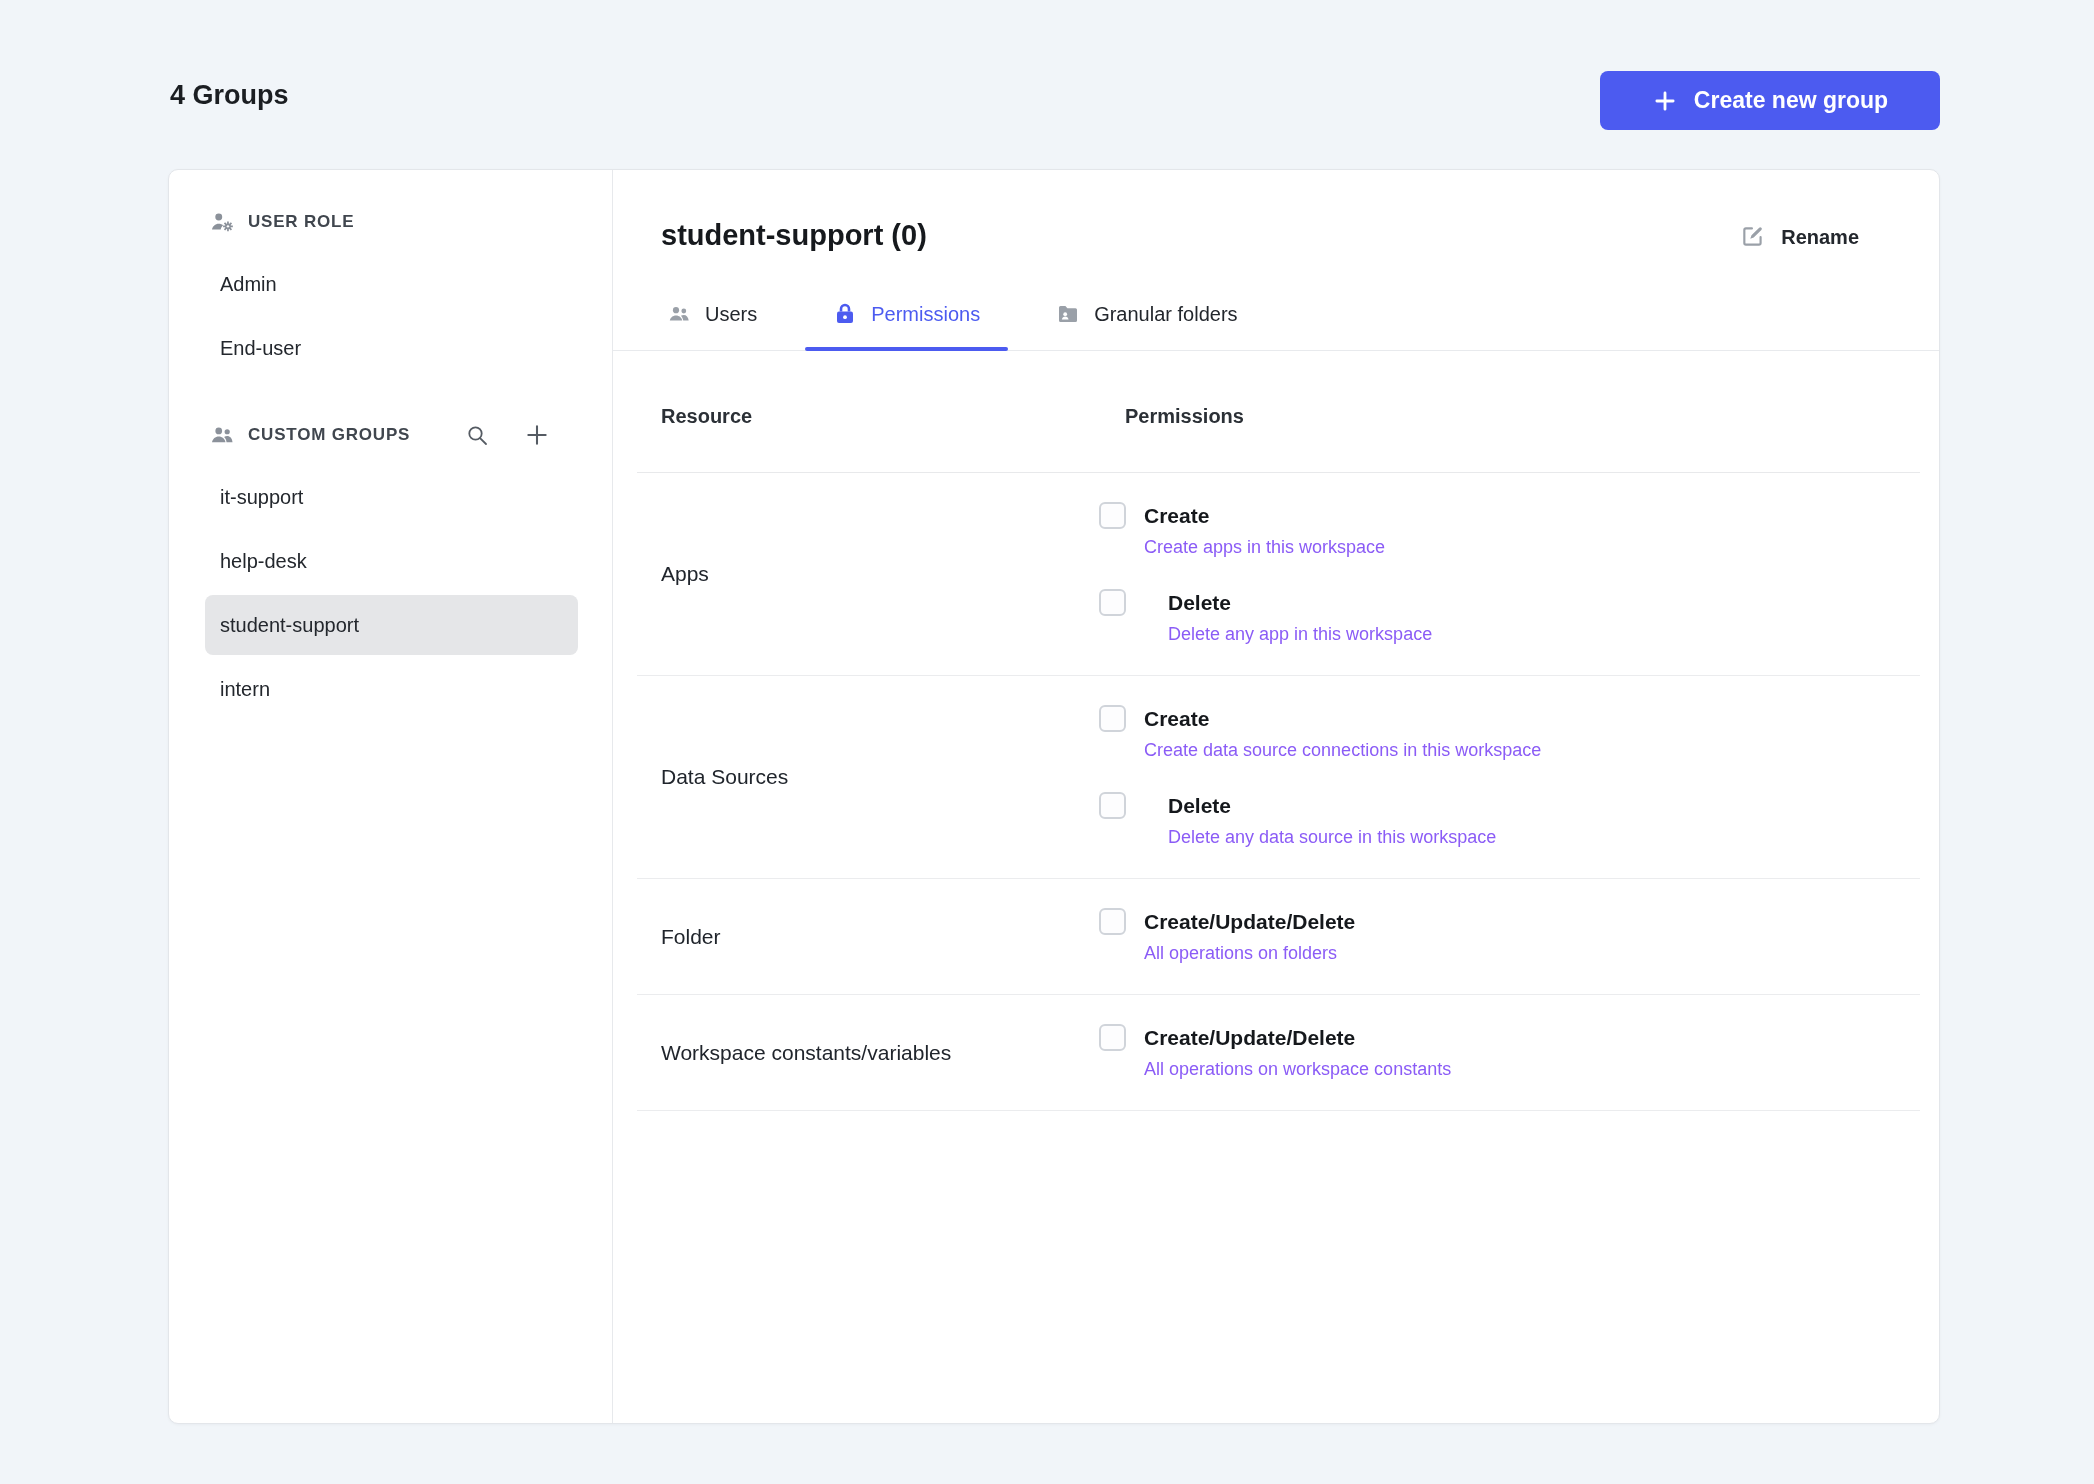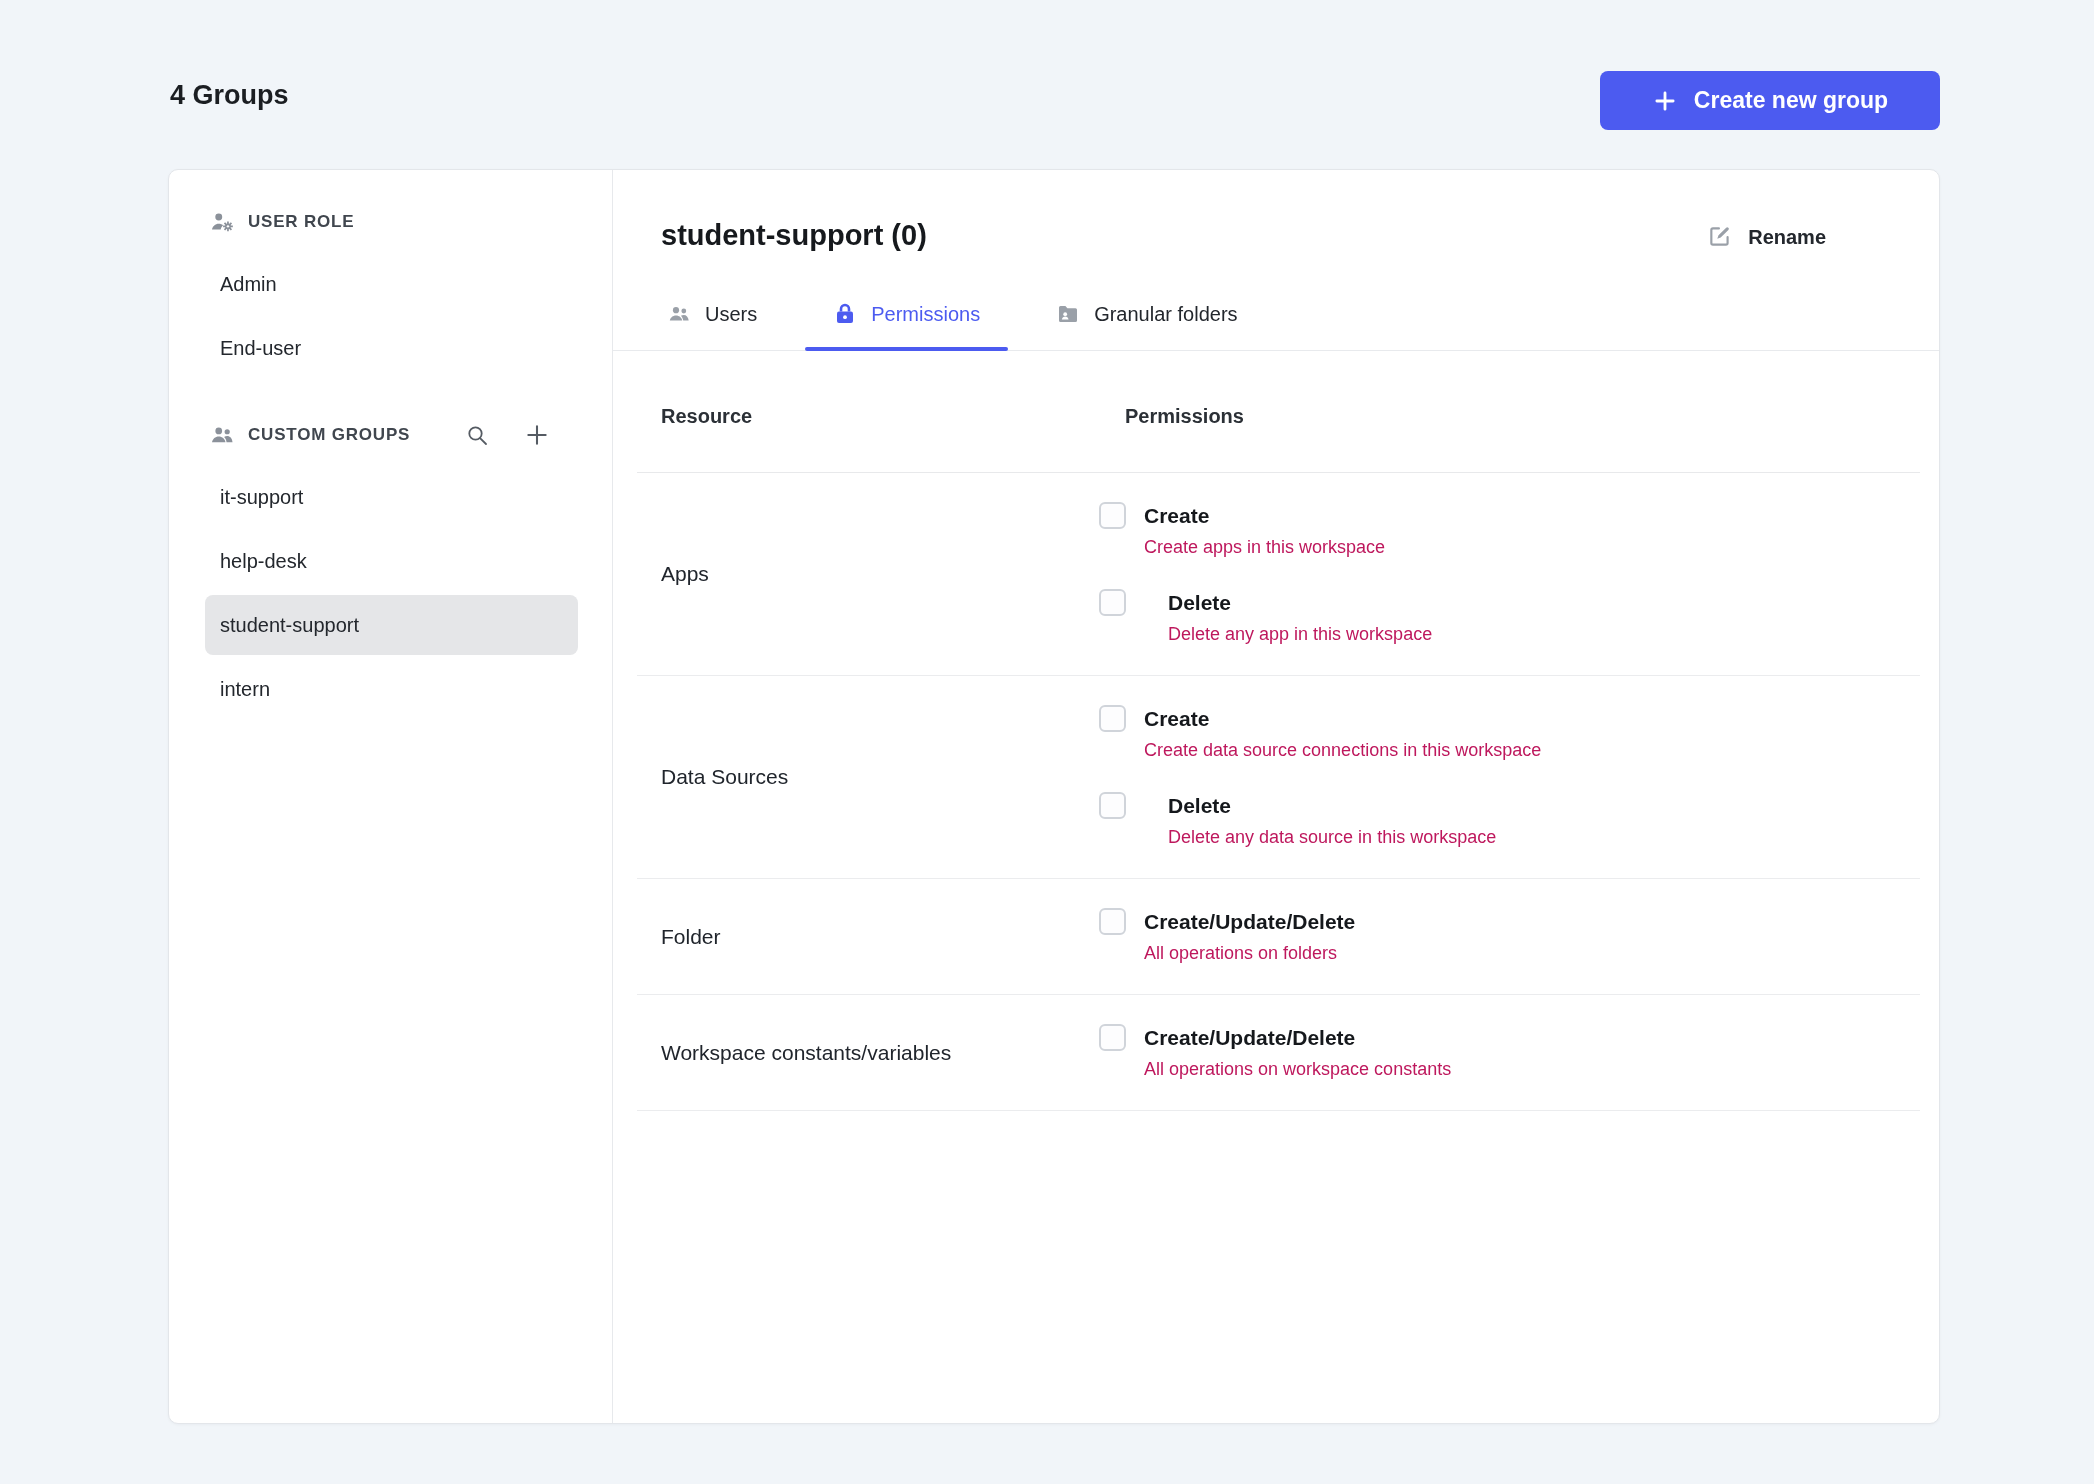--- a/index.html
+++ b/index.html
@@ -69,21 +69,21 @@
     font-size: 20px; color: #23272d;
     cursor: pointer;
     white-space: nowrap; overflow: hidden;
   }
   .side-item.selected { background: #e5e6e8; }
 
   
   .main { flex: 1; display: flex; flex-direction: column; min-width: 0; }
   .main-top {
     display: flex; align-items: center; justify-content: space-between;
-    padding: 49px 113px 0 48px;
+    padding: 49px 80px 0 48px;
   }
   .group-title { margin: 0; font-size: 29px; font-weight: 700; color: #16191d; }
   .rename-btn {
     display: flex; align-items: flex-end; gap: 15px;
     background: none; border: none; cursor: pointer;
     font-family: inherit; font-size: 20px; font-weight: 700; color: #23272d;
     padding: 0;
   }
   .rename-btn .icon { width: 26px; height: 26px; color: #9aa0a8; }
 
@@ -133,21 +133,21 @@
   .perm-item { display: flex; align-items: flex-start; gap: 18px; }
   .perm-item + .perm-item { margin-top: 32px; gap: 42px; }
   .checkbox {
     width: 27px; height: 27px; flex-shrink: 0;
     border: 2px solid #d0d4da; border-radius: 6px;
     background: #fdfdfe;
     cursor: pointer;
     margin-top: -1px;
   }
   .perm-label { font-size: 21px; font-weight: 700; color: #15181c; line-height: 26px; margin-bottom: 7px; }
-  .perm-desc { font-size: 18px; color: #be185d; line-height: 22px; }
+  .perm-desc { font-size: 18px; color: #8b5cf6; line-height: 22px; }
 </style>
 </head>
 <body>
 
 <h1 class="page-title">4 Groups</h1>
 
 <button class="create-btn">
   <span class="icon">
     <svg viewBox="0 0 24 24" fill="none" stroke="currentColor" stroke-width="2.6" stroke-linecap="round">
         <path d="M12 4.5v15M4.5 12h15"></path>

